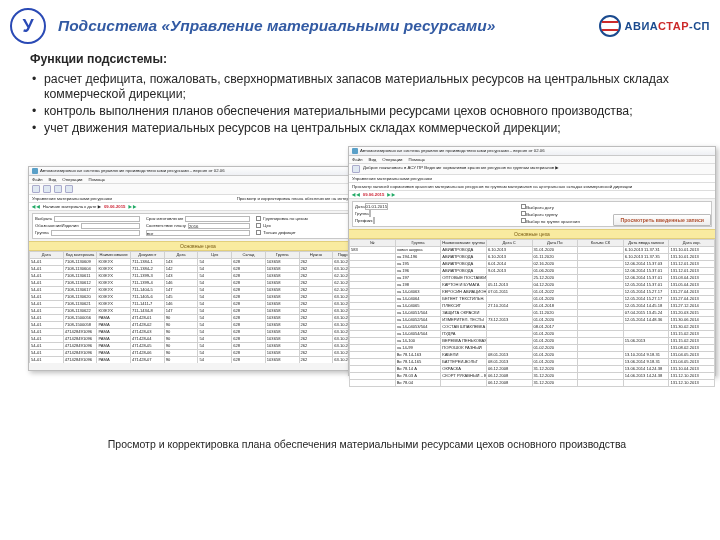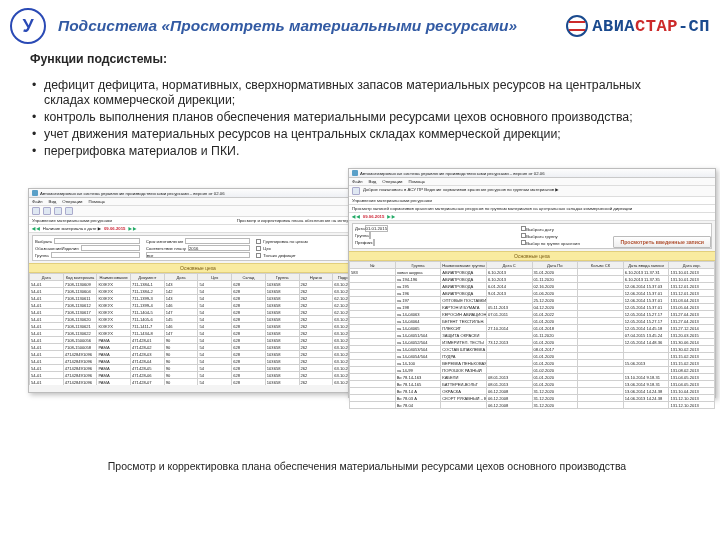--- a/index.html
+++ b/index.html
@@ -20,25 +20,25 @@
   .title { flex: 1; color: #325aa3; font-size: 15.5px; font-weight: bold; font-style: italic; }
   .right-logo { display:flex; align-items:center; gap:4px; }
   .rl-circle {
     width: 22px; height: 22px; border-radius:50%;
     border:2px solid #1a4a8e; position: relative;
   }
   .rl-circle::before, .rl-circle::after {
     content:""; position:absolute; left:1px; right:1px; height:2px; background:#cc2a2a; top:4px;
   }
   .rl-circle::after { top:auto; bottom:4px; }
-  .rl-text { font-size: 17px; font-weight:bold; color:#1a4a8e; letter-spacing:0.5px;font-family:Liberation Mono, monospace; }
+  .rl-text { font-size: 11px; font-weight:bold; color:#1a4a8e; letter-spacing:0.5px; }
   .rl-text .red { color:#cc2a2a; }
 
   .body-text { padding: 4px 30px 6px 30px; font-size: 12.3px; line-height: 1.28; }
-  .body-text .bh { font-weight: bold; margin-bottom: 10px; }
+  .body-text .bh { font-weight: bold; margin-bottom: 4px; }
   .body-text ul { list-style: none; padding-left: 2px; }
   .body-text li { position: relative; padding-left: 12px; margin-bottom: 1px; }
   .body-text li::before { content:"•"; position:absolute; left:0; top:0; }
 
   .shots { position: relative; height: 290px; margin: 2px 10px 0 28px; }
   .shot {
     position: absolute; background:#f4f4f4;
     border:1px solid #bcbcbc; box-shadow: 2px 2px 5px rgba(0,0,0,0.25);
     font-size: 4.3px; color:#222;
   }
@@ -96,36 +96,35 @@
   .captions { display:flex; gap:20px; margin: 2px 36px 0 50px; font-size:10.5px; }
   .cap { flex:1; text-align:center; line-height:1.22; }
 </style>
 </head>
 <body>
 
 <div class="header">
   <div class="ug-logo">
     <span class="ug-logo-inner">У</span>
   </div>
-  <div class="title">Подсистема «Просмотреть материальными ресурсами»</div>
+  <div class="title">Подсистема «Управление материальными ресурсами»</div>
   <div class="right-logo">
     <span class="rl-circle"></span>
     <span class="rl-text">
       <span>АВИА</span><span class="red">СТАР</span><span>-СП</span>
     </span>
   </div>
 </div>
 
 <div class="body-text">
   <div class="bh">Функции подсистемы:</div>
   <ul>
-    <li>дефицит дефицита, нормативных, сверхнормативных запасов материальных ресурсов на центральных складах коммерческой дирекции;</li>
+    <li>расчет дефицита, пожаловать, сверхнормативных запасов материальных ресурсов на центральных складах коммерческой дирекции;</li>
     <li>контроль выполнения планов обеспечения материальными ресурсами цехов основного производства;</li>
     <li>учет движения материальных ресурсов на центральных складах коммерческой дирекции;</li>
-    <li>перегрифовка материалов и ПКИ.</li>
   </ul>
 </div>
 
 <div class="shots">
 
   <div class="shot shot-left">
     <div class="win-title">
       <span class="ico"></span>
       <span>Автоматизированная система управления производственными ресурсами – версия от 02.06</span>
     </div>

